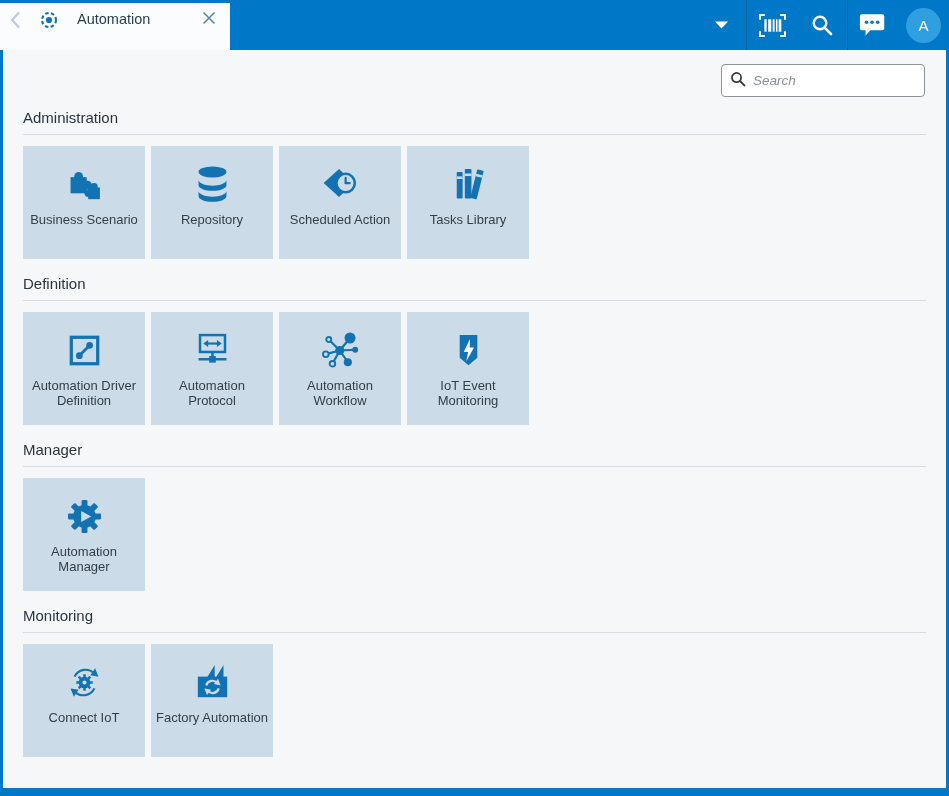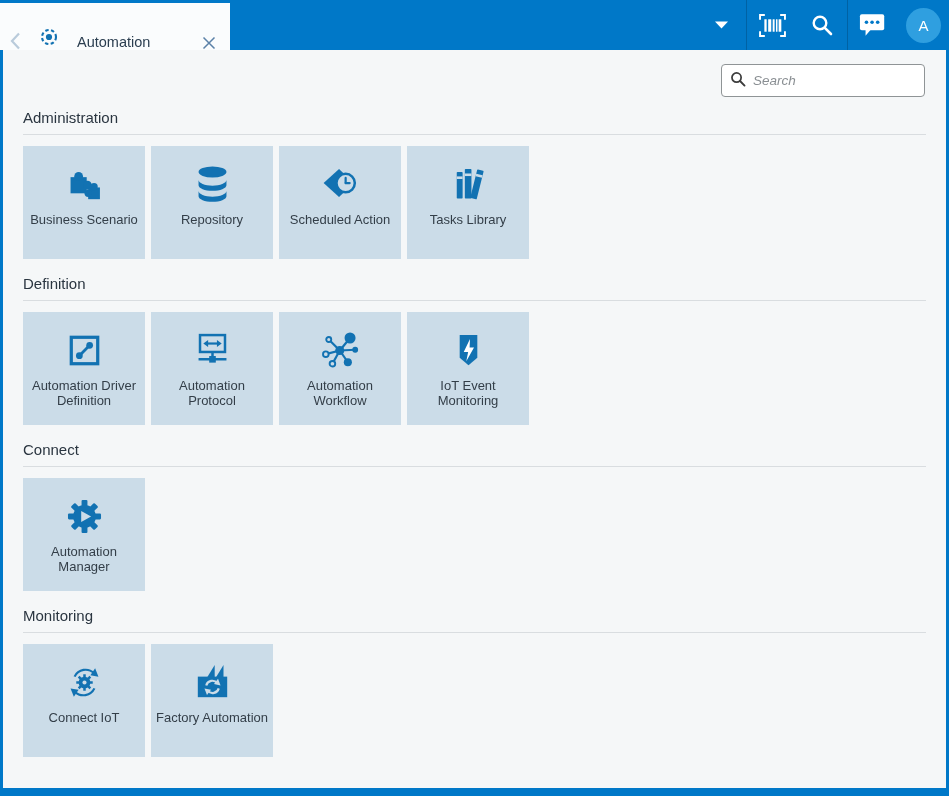--- a/index.html
+++ b/index.html
@@ -1,21 +1,21 @@
 <!DOCTYPE html>
 <html><head>
 <meta charset="utf-8">
 <style>
   * { margin:0; padding:0; box-sizing:border-box; }
   html,body { width:949px; height:796px; overflow:hidden; font-family:"Liberation Sans", sans-serif; background:#f5f7f8; }
 
   
   .header { position:absolute; top:0; left:0; width:949px; height:50px; background:#0078c8; }
   .tab { position:absolute; left:0; top:3px; width:230px; height:47px; background:#fafcfd;
-         display:flex; align-items:flex-end; padding:8px 14px 0 10px; gap:19px; cursor:default; }
+         display:flex; align-items:flex-start; padding:8px 14px 0 10px; gap:19px; cursor:default; }
   .tab-back { display:flex; align-items:center; cursor:pointer; }
   .tab-label { flex:1; font-size:14.5px; color:#2b3e50; }
   .tab-close { cursor:pointer; display:flex; align-items:center; }
   .hdr-right { position:absolute; right:0; top:0; height:50px; display:flex; align-items:center; }
   .hdr-btn { width:50px; height:50px; display:flex; align-items:center; justify-content:center; cursor:pointer; }
   .hdr-divider { width:1px; height:50px; background:rgba(0,0,0,0.18); }
   .avatar { width:35px; height:35px; border-radius:50%; background:#2f9fe0; color:#fff; font-size:15px;
             display:flex; align-items:center; justify-content:center; margin:0 8px; cursor:pointer; }
 
   
@@ -238,21 +238,21 @@
               <path class="ic" d="M20 11 h24 v31 l-12 10 l-12 -10 z"></path>
               <polygon points="34,16.5 25.5,34 31.5,34 29,46.5 39.5,28 33.5,28" fill="#ffffff"></polygon>
             </svg>
           </span>
           <span class="tile-label">IoT Event Monitoring</span>
         </div>
       </div>
     </div>
 
     <div class="section">
-      <div class="section-title">Connect</div>
+      <div class="section-title">Manager</div>
       <div class="tiles">
         <div class="tile">
           <span class="tile-icon">
             <svg viewBox="0 0 64 64">
               <g class="ic">
                 <circle cx="32" cy="32" r="15.5"></circle>
                 <rect x="28" y="9.5" width="8" height="10" rx="1.5"></rect>
                 <rect x="28" y="9.5" width="8" height="10" rx="1.5" transform="rotate(45 32 32)"></rect>
                 <rect x="28" y="9.5" width="8" height="10" rx="1.5" transform="rotate(90 32 32)"></rect>
                 <rect x="28" y="9.5" width="8" height="10" rx="1.5" transform="rotate(135 32 32)"></rect>

